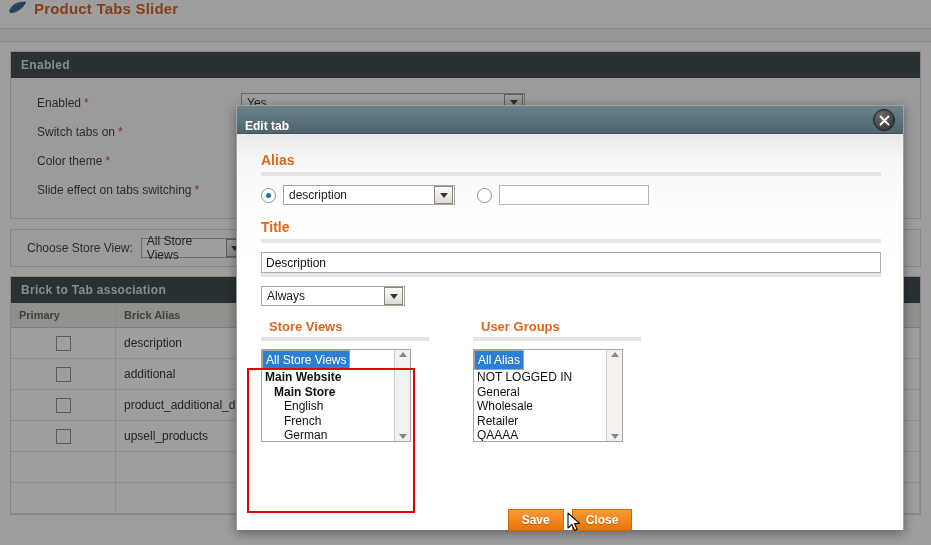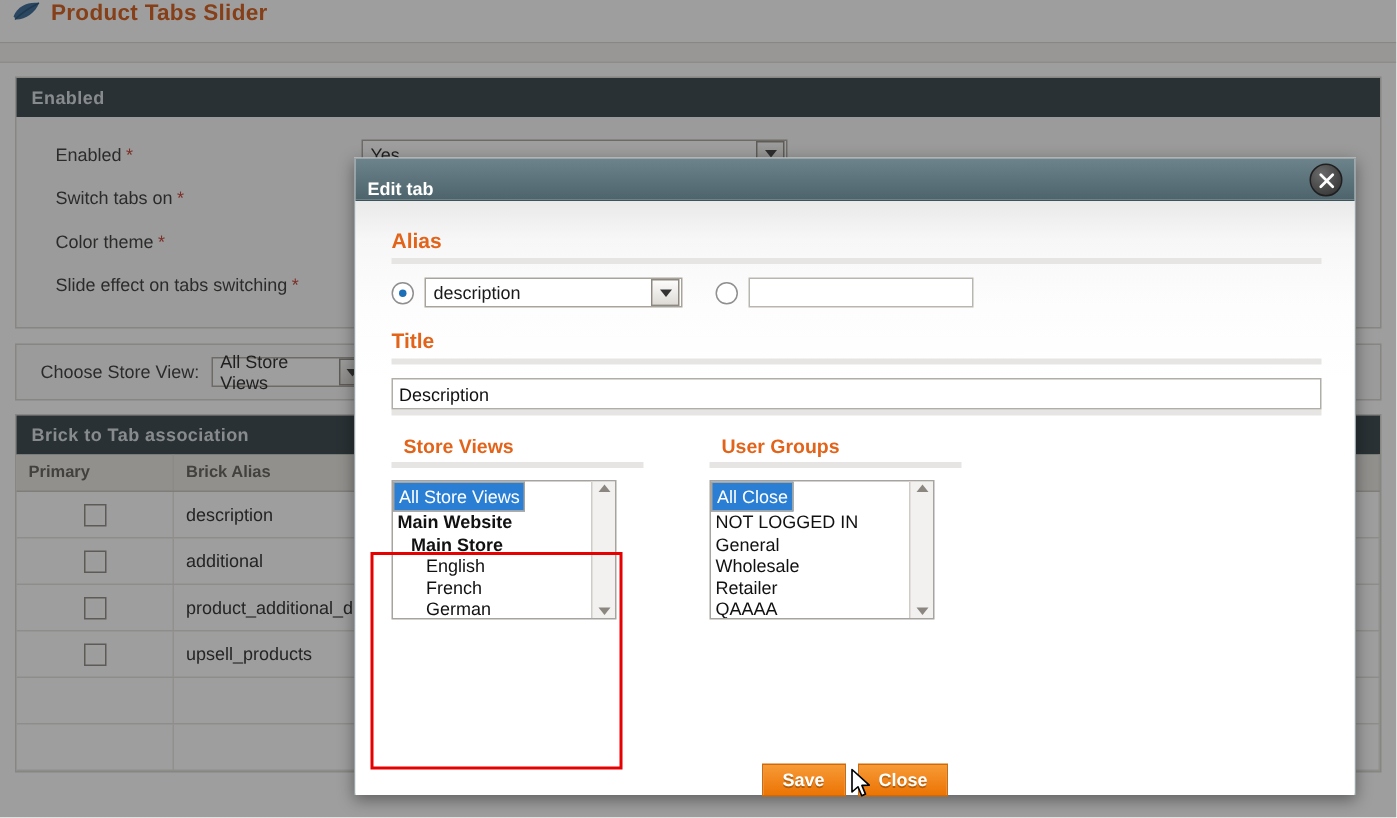--- a/index.html
+++ b/index.html
@@ -336,20 +336,26 @@
       </span>
       <span class="radio radio2"></span>
       <input class="txt-blank" type="text" value="" style="">
     </div>
 
     <div class="sect-title" style="margin-top:14px">Title</div>
     <div class="sect-rule"></div>
     <input class="title-input" type="text" value="Description" style="">
 
     <div class="sect-rule"></div>
+    <span class="sel sel-always">
+      <span>Always</span>
+      <span class="arrow">
+          <i></i>
+        </span>
+    </span>
 
     <div class="lists-row">
       <div class="list-col">
         <div class="list-head">Store Views</div>
         <div class="list-rule"></div>
         <div class="listbox">
           <ul>
             <li class="sel">All Store Views</li>
             <li class="b">Main Website</li>
             <li class="b i1">Main Store</li>
@@ -362,21 +368,21 @@
             <span class="tri dn"></span>
           </div>
         </div>
       </div>
 
       <div class="list-col second">
         <div class="list-head">User Groups</div>
         <div class="list-rule"></div>
         <div class="listbox">
           <ul>
-            <li class="sel">All Close</li>
+            <li class="sel">All Alias</li>
             <li>NOT LOGGED IN</li>
             <li>General</li>
             <li>Wholesale</li>
             <li>Retailer</li>
             <li>QAAAA</li>
           </ul>
           <div class="lb-scroll">
             <span class="tri up"></span>
             <span class="tri dn"></span>
           </div>

